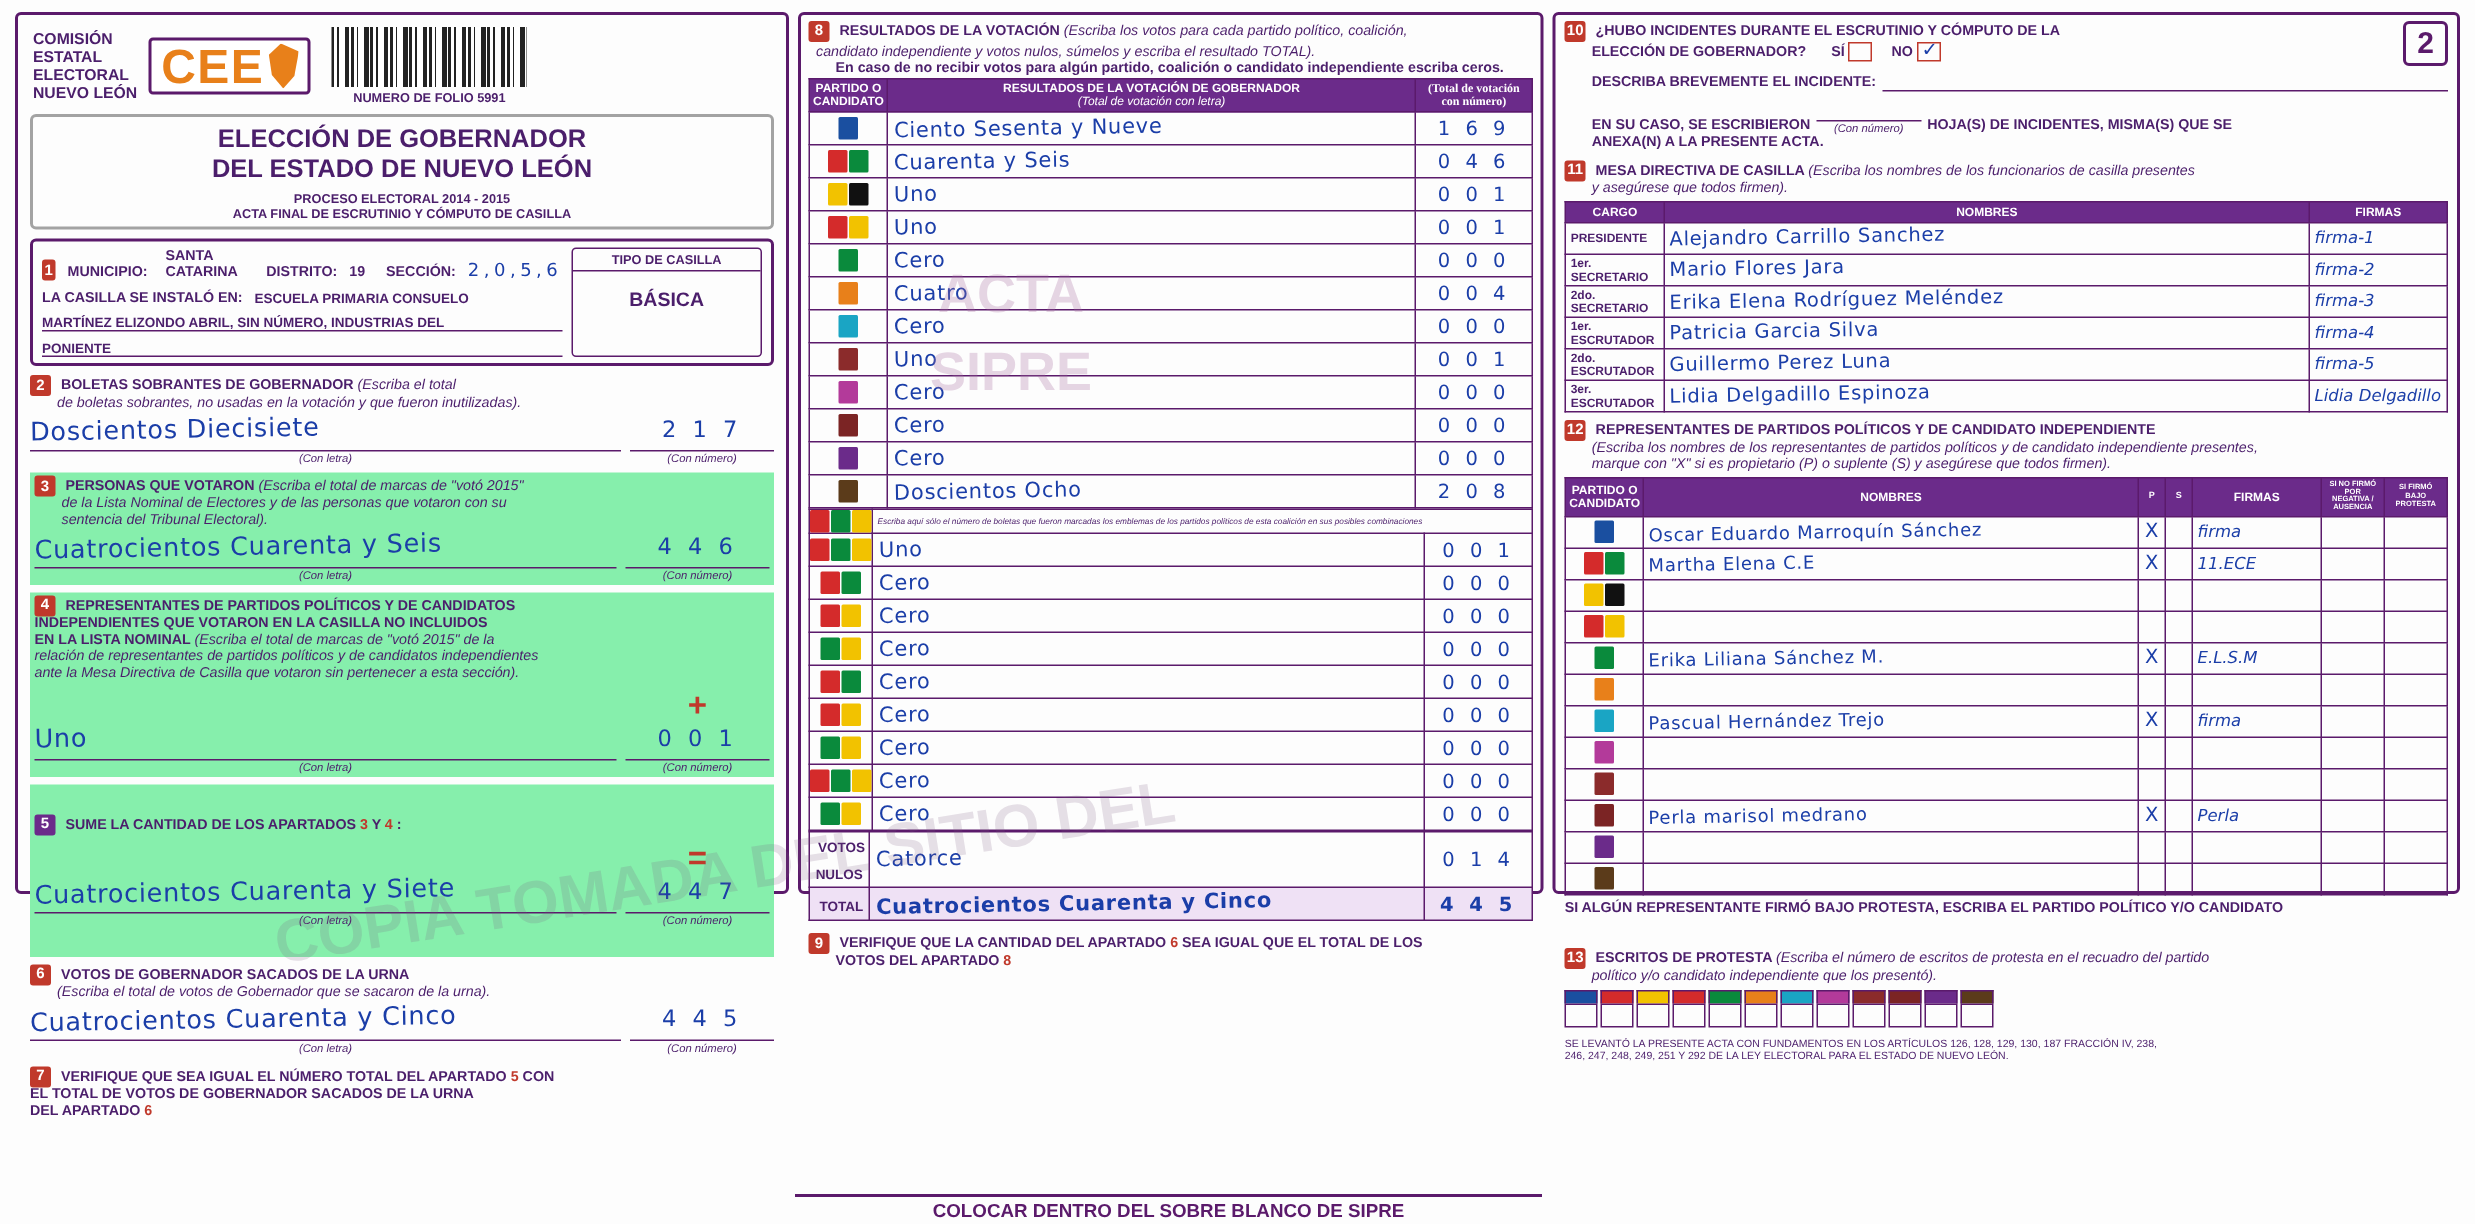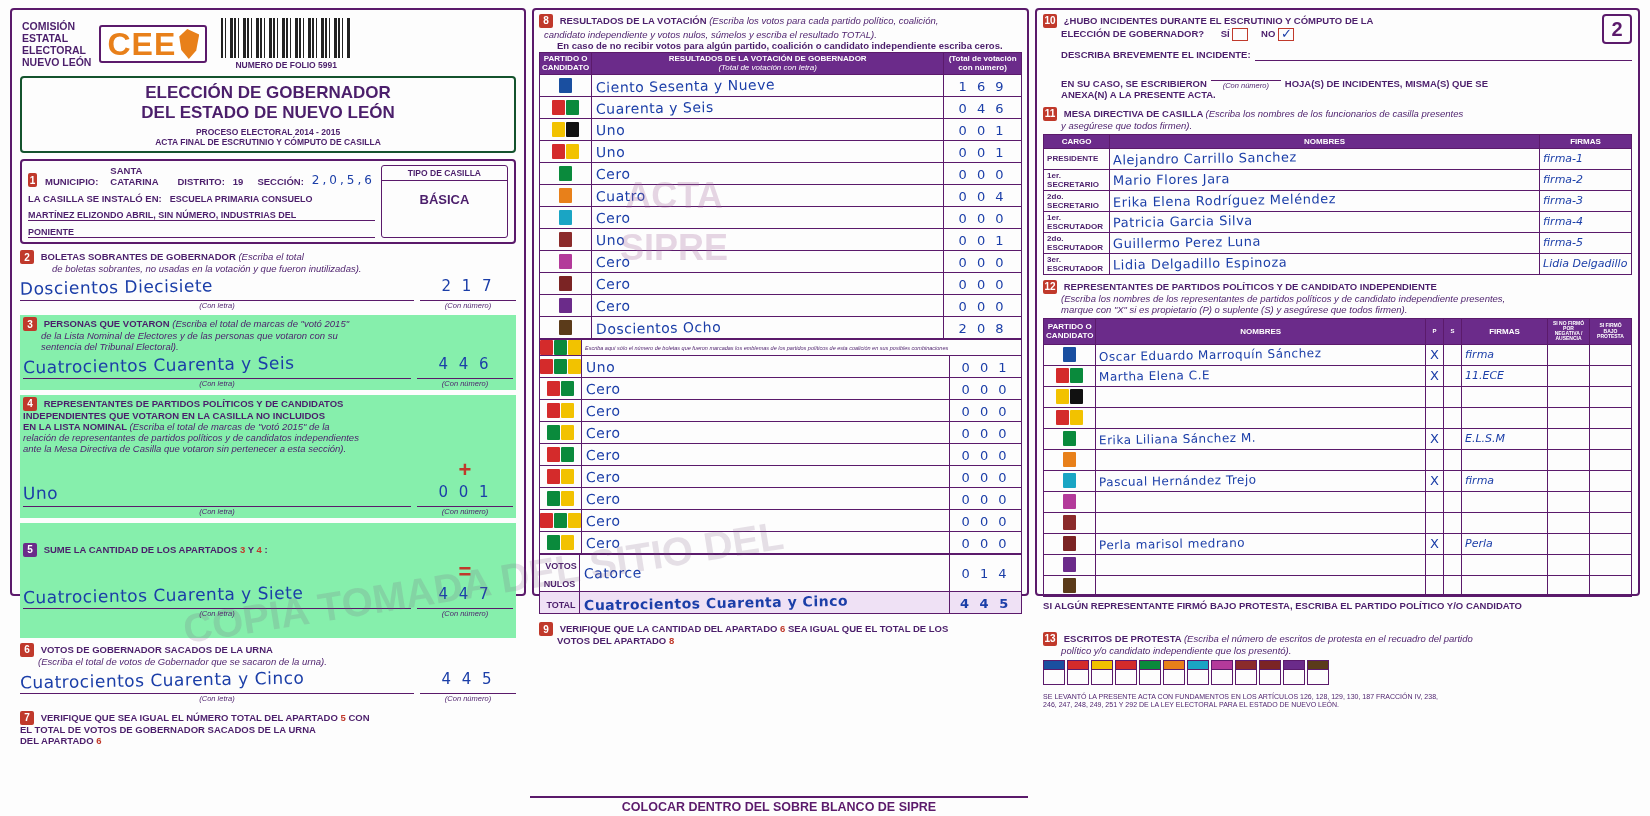--- a/index.html
+++ b/index.html
@@ -53,21 +53,21 @@
     background:#fff;
   }
   .cee-word { font-size:32px; font-weight:bold; color:#e8801a; letter-spacing:1px; line-height:1; }
   .nl-shape { width:20px; height:30px; background:#e8801a; clip-path:polygon(40% 0,100% 18%,85% 72%,48% 100%,10% 70%,0 25%); }
   .barcode { display:flex; flex-direction:column; align-items:center; margin-left:6px; }
   .bars { height:40px; width:130px;
     background:repeating-linear-gradient(90deg,#222 0 2px,#fff 2px 4px,#222 4px 5px,#fff 5px 9px,#222 9px 12px,#fff 12px 13px);
   }
   .folio { font-size:8.5px; font-weight:bold; margin-top:2px; }
 
-  .title-box { border:2px solid #14532d; border-radius:4px; text-align:center; padding:5px 17px 4px; margin:2px 0 6px; }
+  .title-box { border:2px solid #a3a3a3; border-radius:4px; text-align:center; padding:5px 17px 4px; margin:2px 0 6px; }
   .title-main { font-size:17px; font-weight:bold; line-height:1.15; }
   .title-sub { font-size:8.5px; font-weight:bold; margin-top:5px; line-height:1.2; }
 
   .muni-box { border:2px solid #5b1a6b; border-radius:4px; padding:4px 6px; margin-bottom:6px; position:relative; }
   .row { display:flex; align-items:flex-end; }
   .lbl { font-size:9.5px; font-weight:bold; }
   .line { border-bottom:1px solid #5b1a6b; flex:1; }
   .tipo-box { border:1.5px solid #5b1a6b; border-radius:3px; width:160px; text-align:center; }
   .tipo-h { font-size:8.5px; font-weight:bold; border-bottom:1.5px solid #5b1a6b; padding:2px 0; }
   .tipo-v { font-size:13px; font-weight:bold; padding:11px 0; }
@@ -186,21 +186,21 @@
           </div>
         </div>
       </div>
 
       <div class="block">
         <div class="sec-title">
           <span class="num-badge">2</span>
           <span>BOLETAS SOBRANTES DE GOBERNADOR</span>
           <span class="ital">(Escriba el total</span>
         </div>
-        <div class="sec-title ital" style="margin-left:32px;">de boletas sobrantes, no usadas en la votación y que fueron inutilizadas).</div>
+        <div class="sec-title ital" style="margin-left:18px;">de boletas sobrantes, no usadas en la votación y que fueron inutilizadas).</div>
         <div style="display:flex; align-items:flex-end; gap:6px; margin-top:2px;">
           <div style="flex:1;">
             <div class="ans-line">
               <span class="hw">Doscientos Diecisiete</span>
             </div>
             <div class="conletra">(Con letra)</div>
           </div>
           <div class="numbox">
             <div class="numline">
               <span class="hw-num">2 1 7</span>
@@ -337,21 +337,21 @@
 
       <table class="vote-table">
         <thead>
           <tr>
             <th class="th-main" style="width:46px; white-space:pre-line;">PARTIDO O
 CANDIDATO</th>
             <th class="th-main">
               <div>RESULTADOS DE LA VOTACIÓN DE GOBERNADOR</div>
               <div class="ital" style="font-weight:normal">(Total de votación con letra)</div>
             </th>
-            <th class="th-main" style="width:78px;">
+            <th class="th-main" style="width:78px;font-family:Liberation Serif, serif;">
               <div>(Total de votación</div>
               <div>con número)</div>
             </th>
           </tr>
         </thead>
         <tbody>
             <tr>
               <td class="party-cell">
                 <div class="mini-row">
                   <span class="mini-chip" style="background: rgb(26, 79, 160);"></span>

